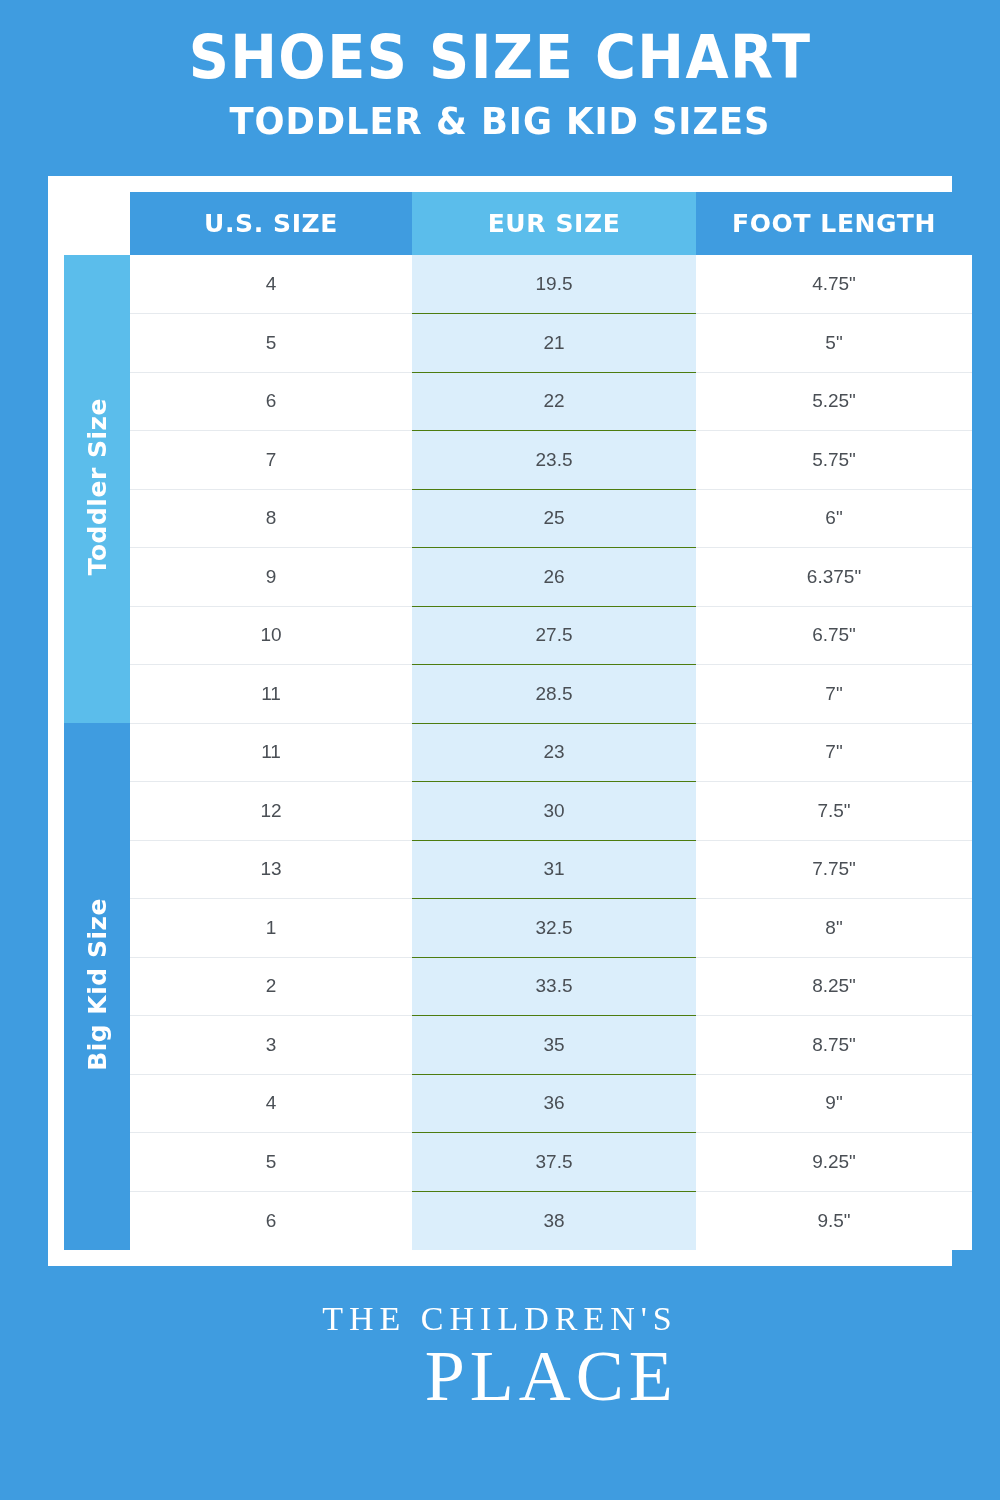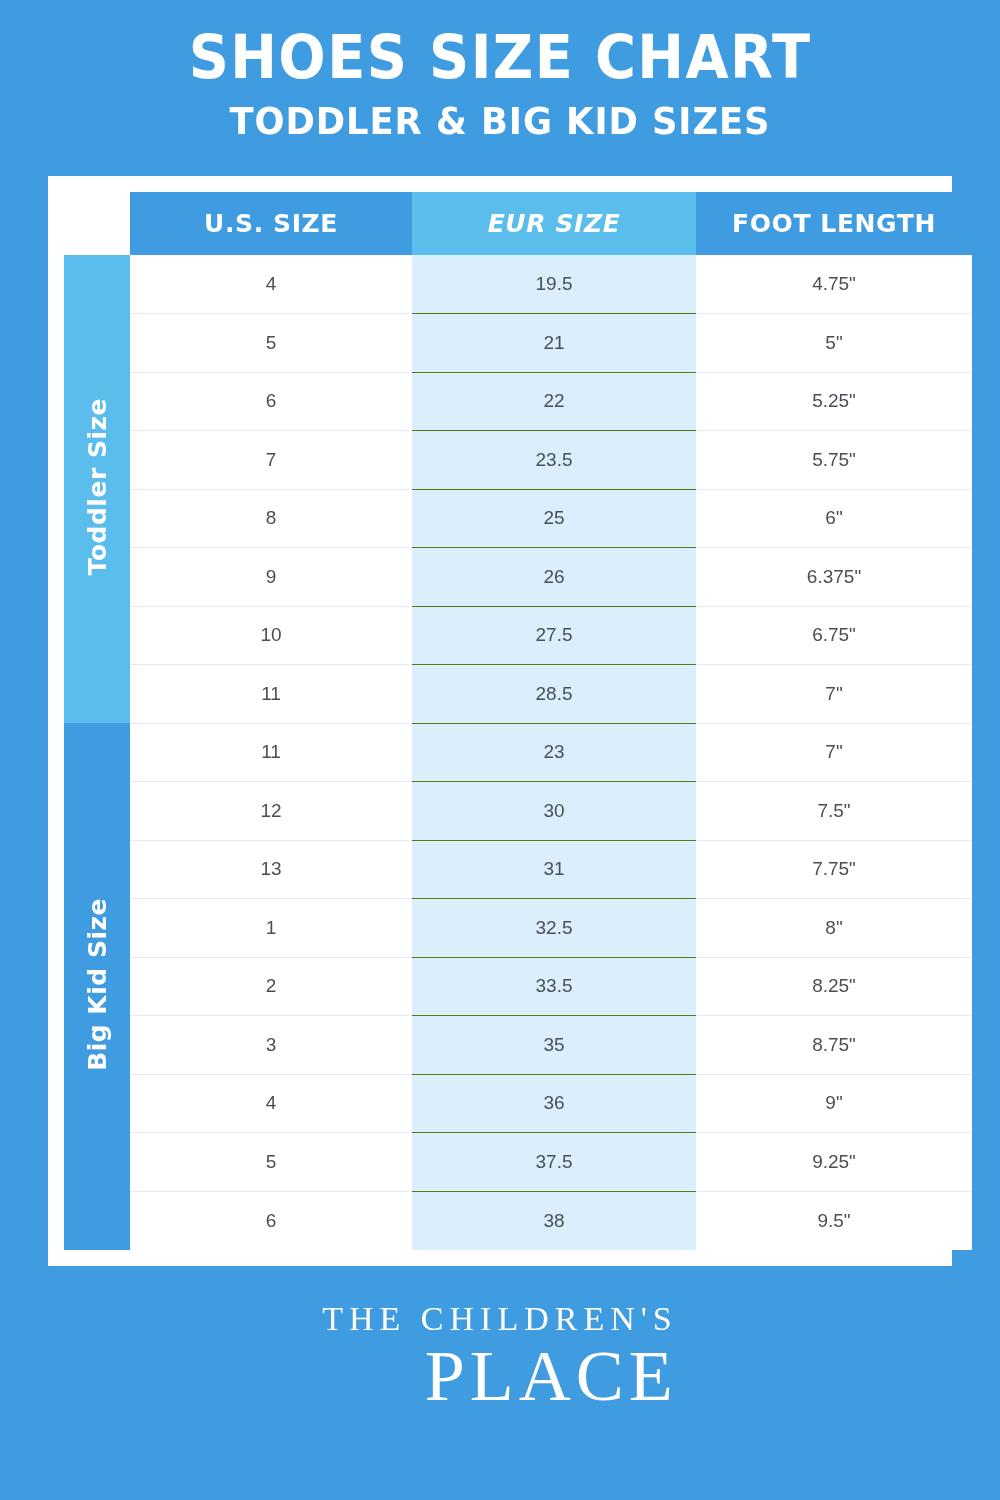--- a/index.html
+++ b/index.html
@@ -64,21 +64,21 @@
     height: 63px;
     color: #ffffff;
     font-size: 25px;
     font-weight: bold;
     letter-spacing: 0.6px;
     font-family: "DejaVu Sans", sans-serif;
     vertical-align: middle;
     text-align: center;
   }
   th.head.us   { background: #3f9ce0; }
-  th.head.eur  { background: #5bbdeb; font-style: italic; }
+  th.head.eur  { background: #5bbdeb; }
   th.head.foot { background: #3f9ce0; }
   th.head.spacer { background: #ffffff; }
 
   td.cell {
     height: 58.5px;
     text-align: center;
     vertical-align: middle;
     font-size: 19px;
     color: #4a4f55;
     border-bottom: 1px solid #e6eaee;

